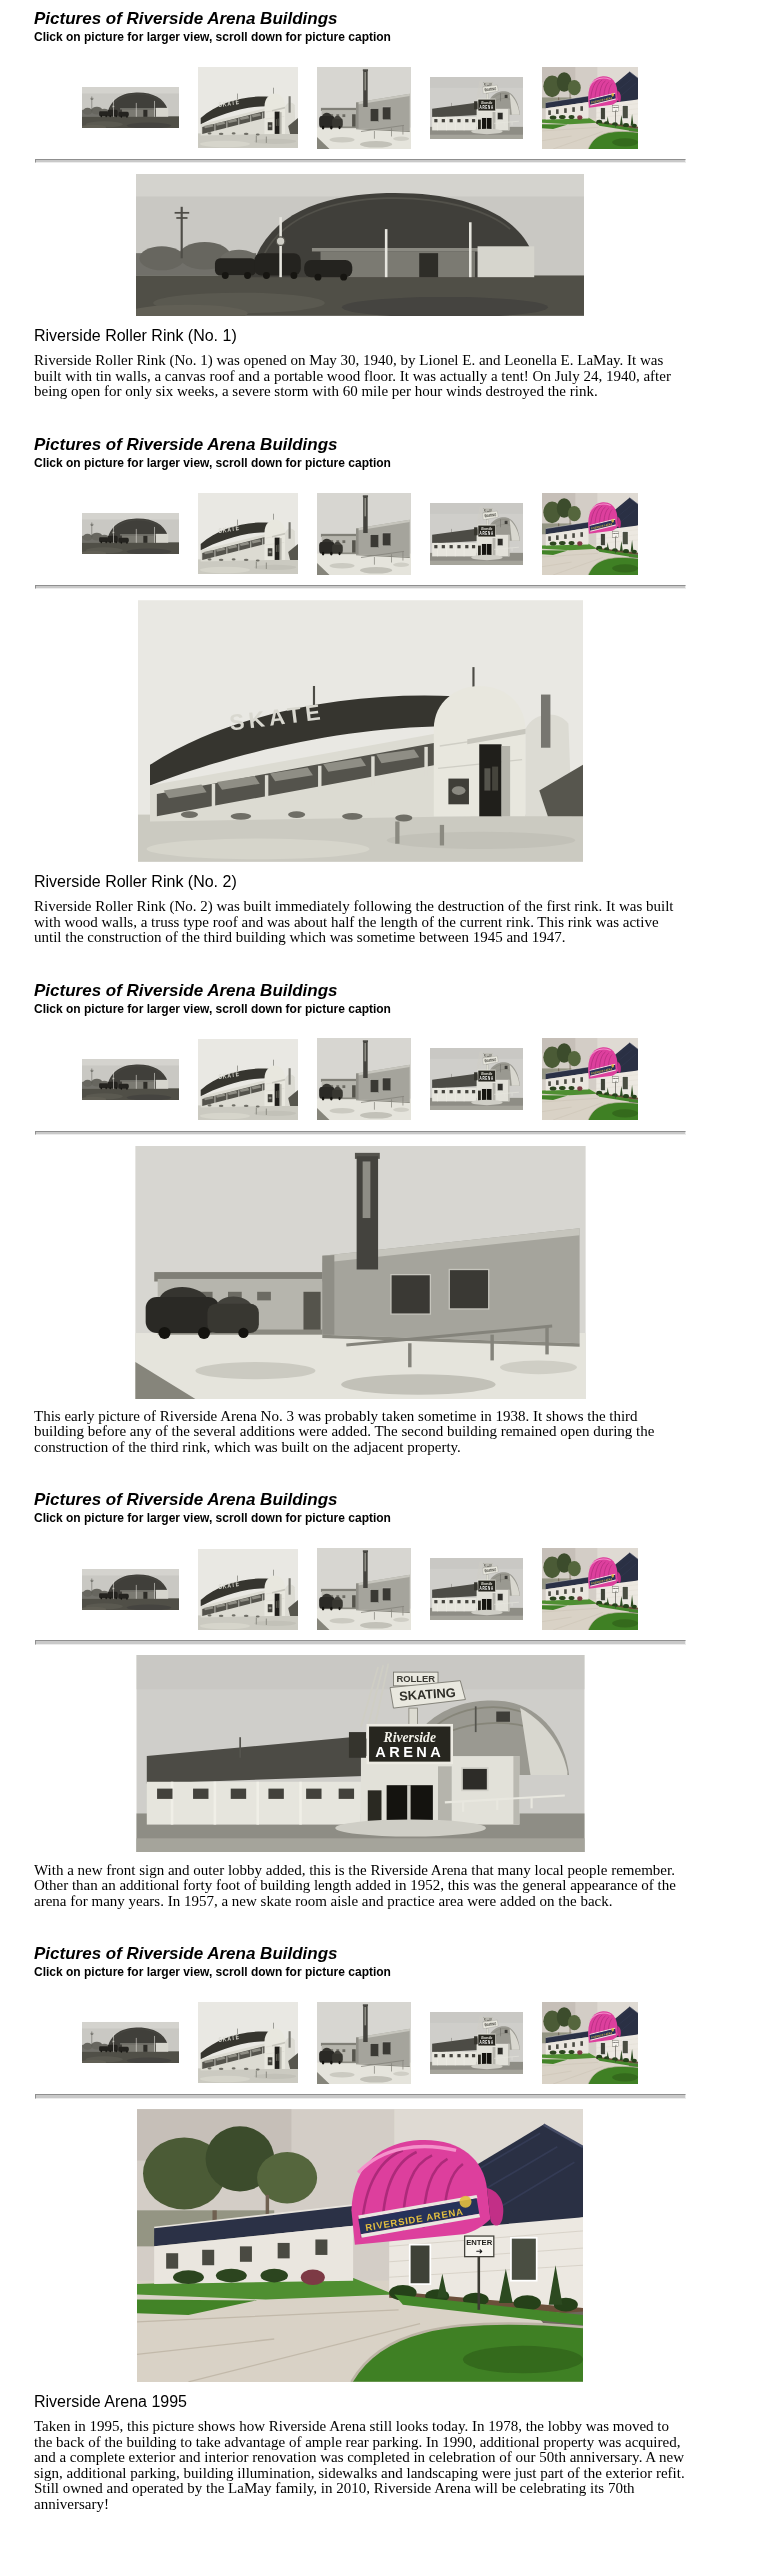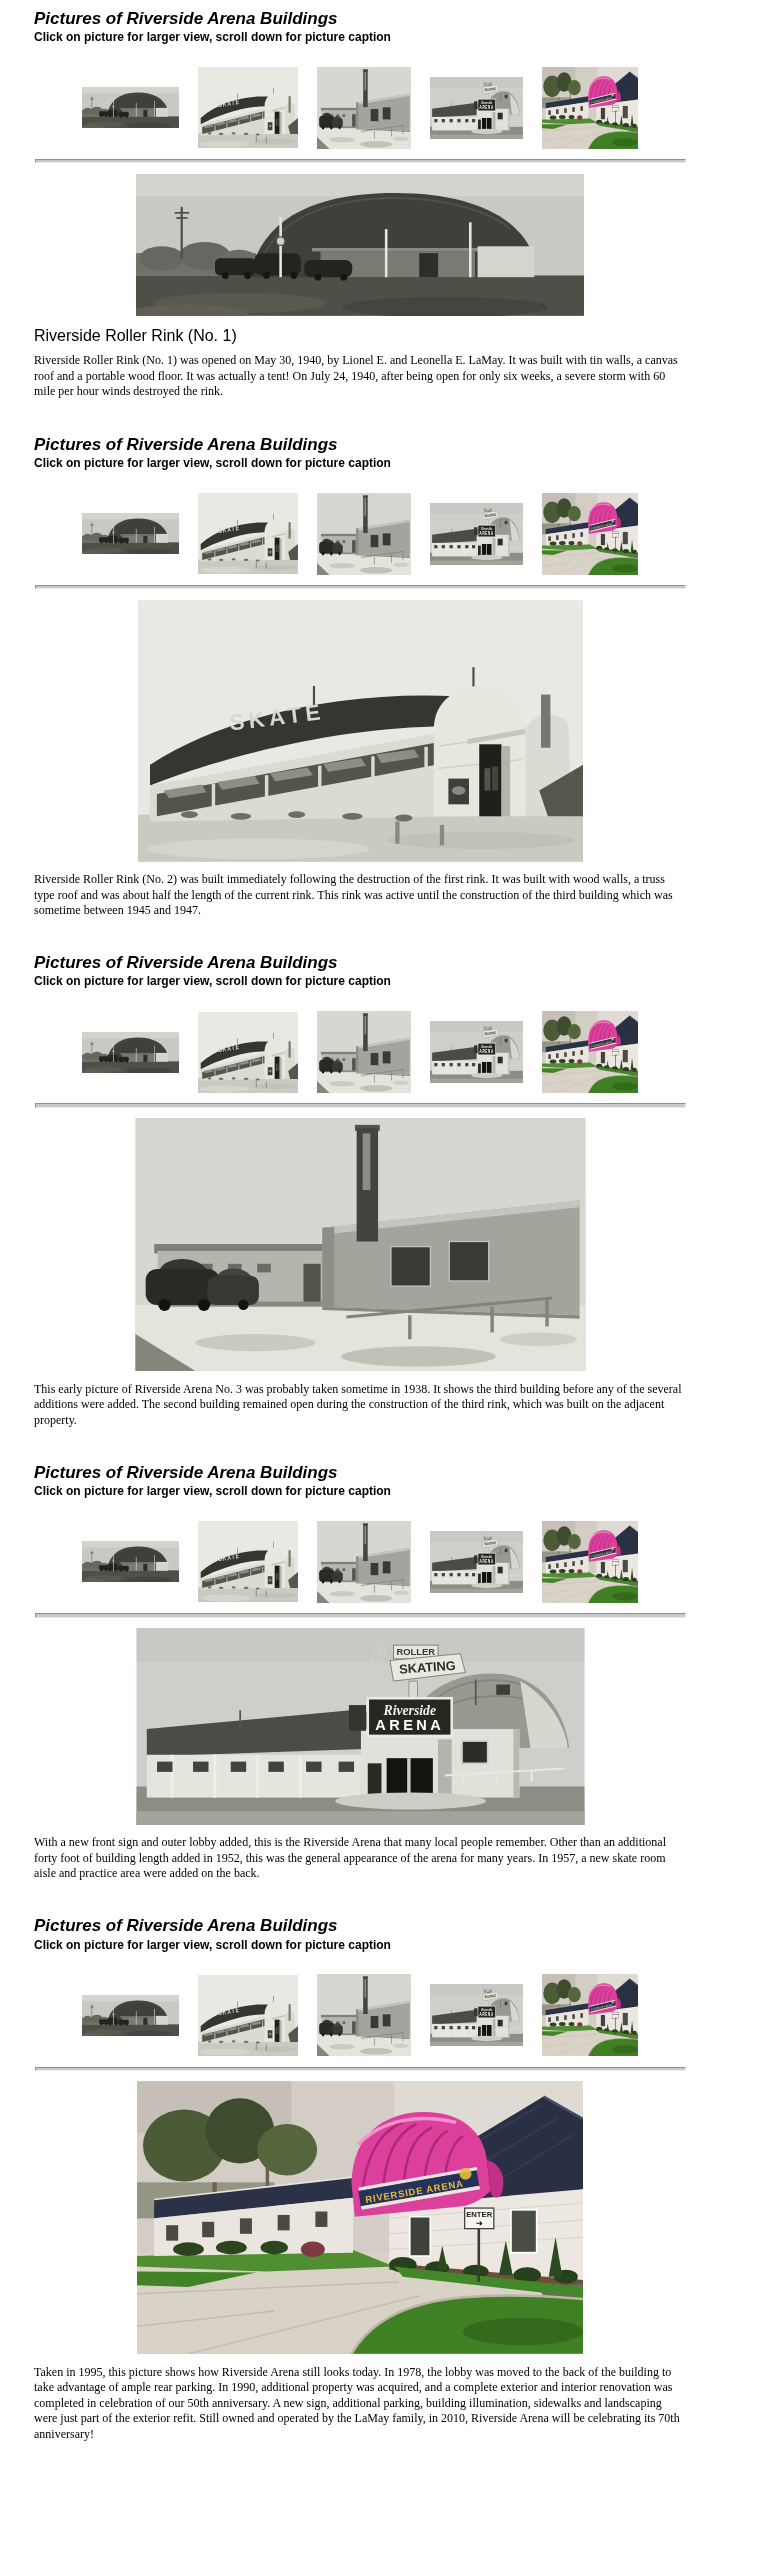--- a/index.html
+++ b/index.html
@@ -13,21 +13,21 @@
   .thumb svg{display:block;}
   .t1 svg{width:97px;height:41px;}
   .t2 svg{width:100px;height:81px;}
   .t3 svg{width:94px;height:82px;}
   .t4 svg{width:93px;height:62px;}
   .t5 svg{width:96px;height:82px;}
   .rule{width:649px;height:2.6px;background:#c9c9c9;border:0.9px solid;border-color:#8f8f8f #ececec #ececec #8f8f8f;margin:0 auto 10.3px;}
   .photo{margin:0 auto;line-height:0;cursor:pointer;}
   .photo svg{display:block;}
   .caption{font-size:16px;line-height:13.7px;margin-top:13.7px;}
-  .para{font-family:"Liberation Serif",serif;font-size:12px;line-height:15.5px;width:652px;margin:10.3px auto 0;}
+  .para{font-family:"Liberation Serif",serif;font-size:15px;line-height:15.5px;width:652px;margin:10.3px auto 0;}
   .scenetext{font-family:"Liberation Sans",sans-serif;}
 </style>
 </head>
 <body>
 
 <svg width="0" height="0" style="position:absolute" aria-hidden="true">
 <defs>
 
   <g id="scene-rink1">
     <rect x="0" y="0" width="522" height="165" fill="#c9c8c3"></rect>
@@ -334,20 +334,21 @@
             <use href="#scene-rink5"></use>
           </svg>
         </a>
     </div>
     <div class="rule"></div>
     <div class="photo" style="width:445px;">
       <svg width="445" height="262" viewBox="0 0 519 305">
           <use href="#scene-rink2"></use>
         </svg>
     </div>
+    <div class="caption">Riverside Roller Rink (No. 2)</div>
     <p class="para">Riverside Roller Rink (No. 2) was built immediately following the destruction of the first rink. It was built with wood walls, a truss type roof and was about half the length of the current rink. This rink was active until the construction of the third building which was sometime between 1945 and 1947.</p>
   </div>
 
   <div class="content section">
     <div class="title">Pictures of Riverside Arena Buildings</div>
     <div class="subtitle">Click on picture for larger view, scroll down for picture caption</div>
     <div class="thumbrow">
       <a class="thumb t1">
           <svg viewBox="0 0 522 165" preserveAspectRatio="none">
             <use href="#scene-rink1"></use>
@@ -451,17 +452,18 @@
             <use href="#scene-rink5"></use>
           </svg>
         </a>
     </div>
     <div class="rule"></div>
     <div class="photo" style="width:446px;">
       <svg width="446" height="273" viewBox="0 0 520 318">
           <use href="#scene-rink5"></use>
         </svg>
     </div>
+    <div class="caption">Riverside Arena 1995</div>
     <p class="para">Taken in 1995, this picture shows how Riverside Arena still looks today. In 1978, the lobby was moved to the back of the building to take advantage of ample rear parking. In 1990, additional property was acquired, and a complete exterior and interior renovation was completed in celebration of our 50th anniversary. A new sign, additional parking, building illumination, sidewalks and landscaping were just part of the exterior refit. Still owned and operated by the LaMay family, in 2010, Riverside Arena will be celebrating its 70th anniversary!</p>
   </div>
 
 </div>
 
 
 </body></html>

